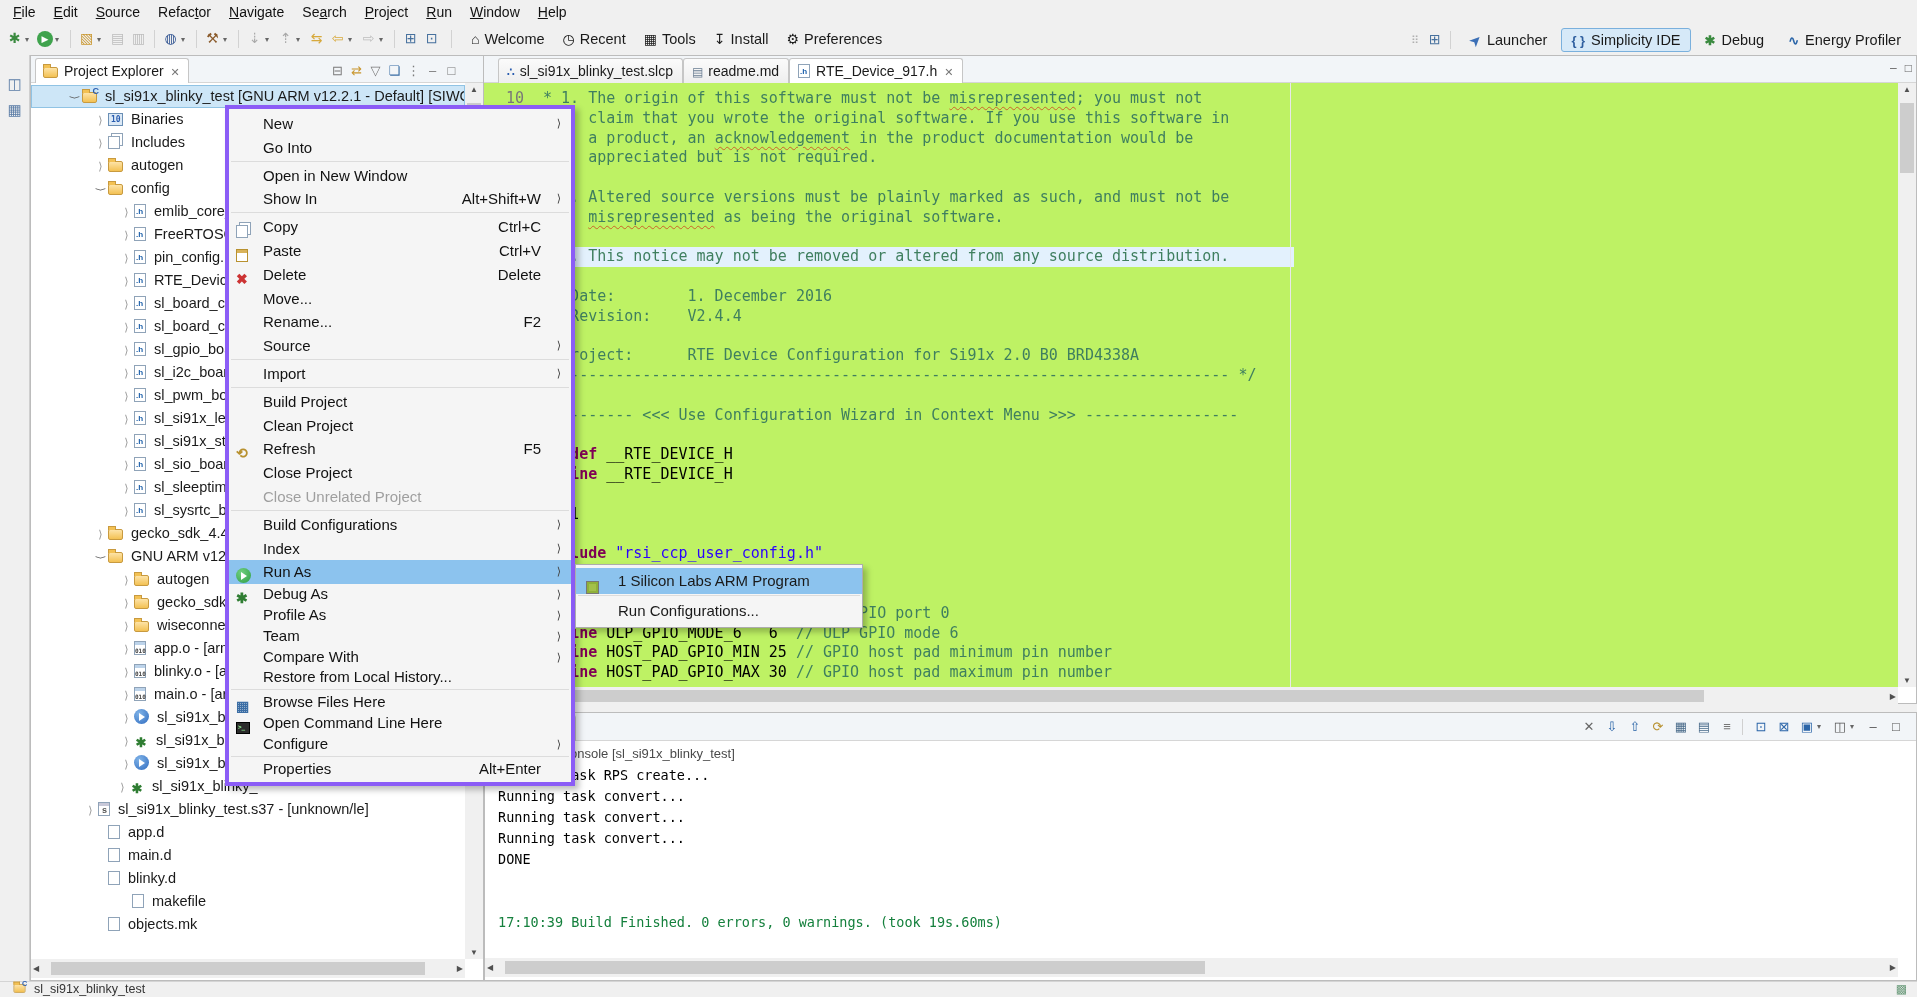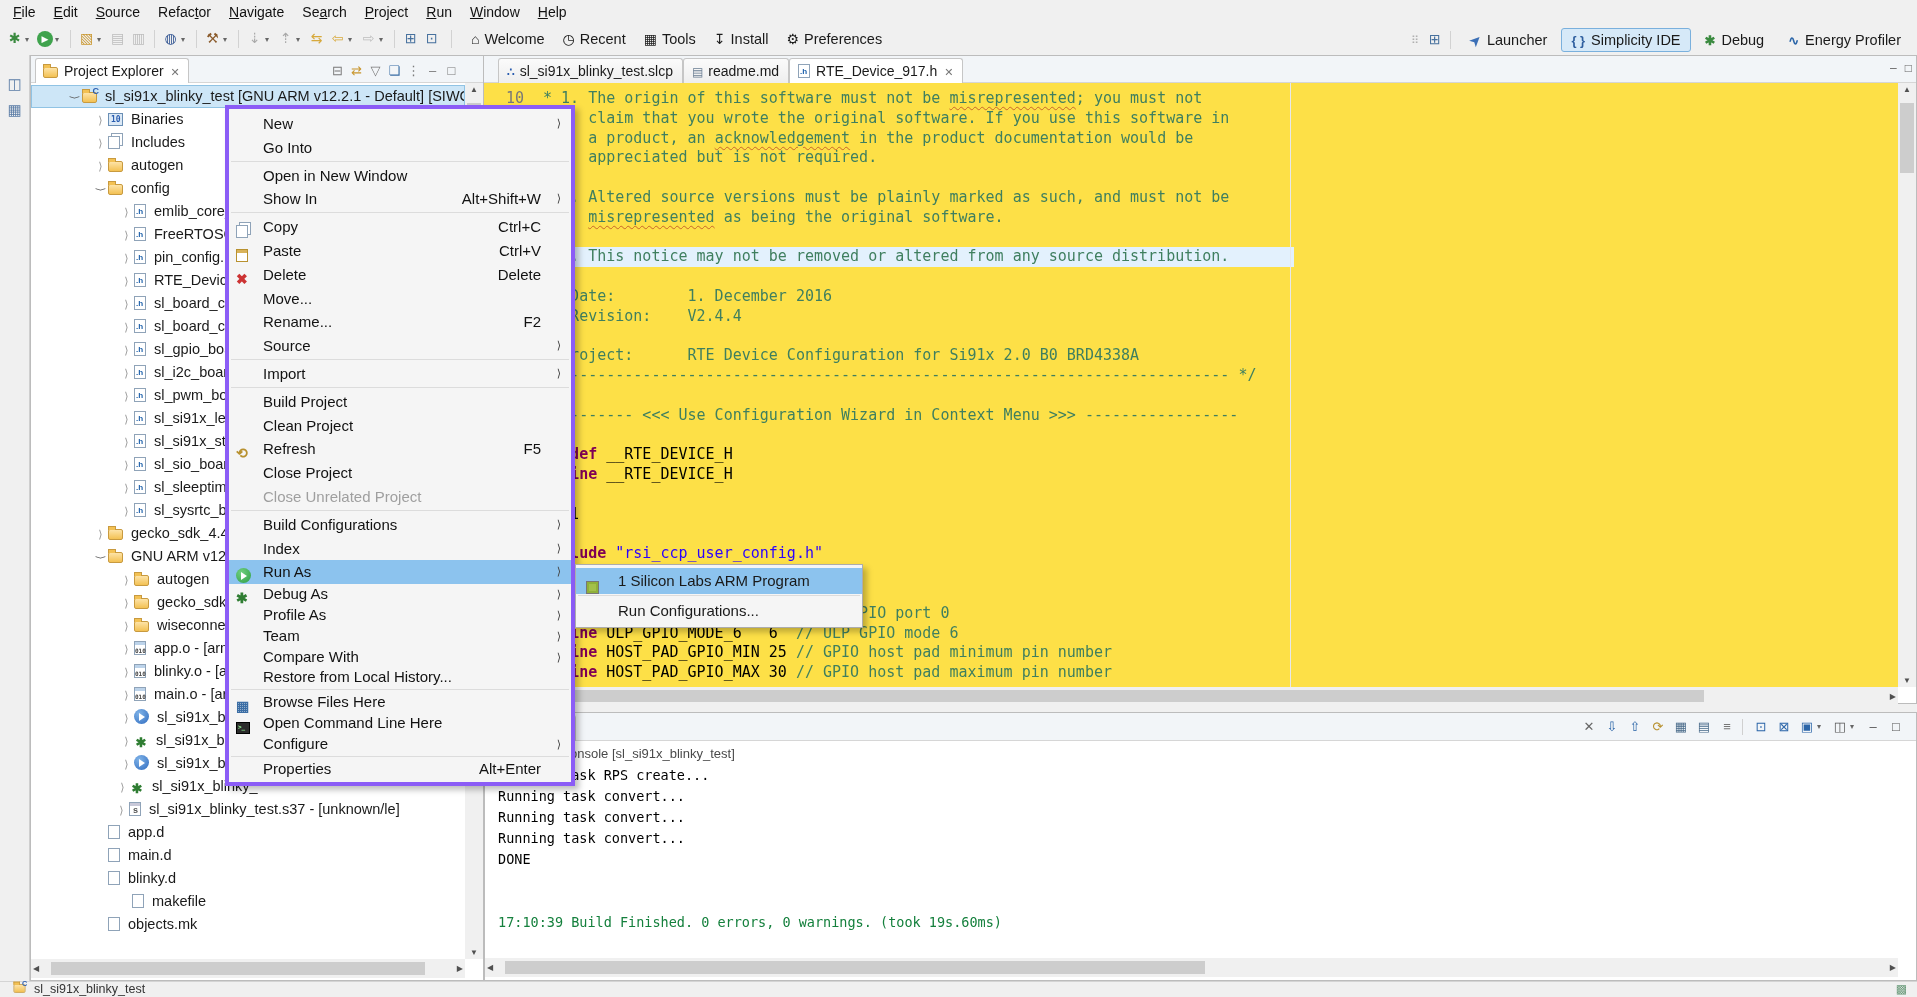--- a/index.html
+++ b/index.html
@@ -52,21 +52,21 @@
   .sbar { position:absolute; font-size:8px; color:#505050; text-align:center; }
   .sbthumb { position:absolute; background:#cdcdcd; }
 
   
   #editor { left:484px; top:55px; width:1433px; height:649px; border-left:none; }
   .edtab { display:inline-block; height:25px; margin-top:2px; background:linear-gradient(#fbfbfb,#eeeeee); border:1px solid #c6c6c6; border-bottom:none; border-radius:3px 3px 0 0; font-size:14px; padding:4px 9px 0 8px; white-space:nowrap; vertical-align:top; }
   .edtab.active { background:#ffffff; }
   #edtabs { position:absolute; left:14px; top:0; white-space:nowrap; }
   #ed-minmax { position:absolute; right:4px; top:5px; color:#666; font-size:12px; }
   #ed-minmax span { margin-left:8px; }
-  #edbody { position:absolute; left:0; top:27px; right:0; height:604px; background:#fde047; overflow:hidden; }
+  #edbody { position:absolute; left:0; top:27px; right:0; height:604px; background:#bef264; overflow:hidden; }
   .cl { position:absolute; left:0; height:19.8px; line-height:19.8px; font-family:"DejaVu Sans Mono",monospace; font-size:15px; white-space:pre; }
   .ln { position:absolute; left:6px; width:34px; text-align:right; color:#787878; }
   .ct { position:absolute; left:50px; }
   .c { color:#3f7f5f; }
   .cw { color:#3f7f5f; text-decoration:underline; text-decoration-style:wavy; text-decoration-color:#c9652a; text-decoration-thickness:1px; text-underline-offset:3px; }
   .k { color:#7f0055; font-weight:bold; }
   .s { color:#2a00ff; }
   .p { color:#000000; }
   #hlline { position:absolute; left:46px; width:764px; background:#e3f1fd; }
   #marginline { position:absolute; left:806px; top:0; bottom:0; width:1px; background:#e8e8e8; }
@@ -182,21 +182,21 @@
       <div class="trow" style="padding-left: 88px;"><span class="exp"><span class="gl">⟩</span></span><span class="ic ic-folder"></span><span class="tlabel">autogen</span></div>
       <div class="trow" style="padding-left: 88px;"><span class="exp"><span class="gl">⟩</span></span><span class="ic ic-folder"></span><span class="tlabel">gecko_sdk_4.4.2</span></div>
       <div class="trow" style="padding-left: 88px;"><span class="exp"><span class="gl">⟩</span></span><span class="ic ic-folder"></span><span class="tlabel">wiseconnect3_sdk_3.1.4</span></div>
       <div class="trow" style="padding-left: 88px;"><span class="exp"><span class="gl">⟩</span></span><span class="ic ic-page ic-o"></span><span class="tlabel">app.o - [arm/le]</span></div>
       <div class="trow" style="padding-left: 88px;"><span class="exp"><span class="gl">⟩</span></span><span class="ic ic-page ic-o"></span><span class="tlabel">blinky.o - [arm/le]</span></div>
       <div class="trow" style="padding-left: 88px;"><span class="exp"><span class="gl">⟩</span></span><span class="ic ic-page ic-o"></span><span class="tlabel">main.o - [arm/le]</span></div>
       <div class="trow" style="padding-left: 88px;"><span class="exp"><span class="gl">⟩</span></span><span class="ic ic-run"></span><span class="tlabel">sl_si91x_blinky_</span></div>
       <div class="trow" style="padding-left: 88px;"><span class="exp"><span class="gl">⟩</span></span><span class="ic ic-bug">✱</span><span class="tlabel">sl_si91x_blinky_</span></div>
       <div class="trow" style="padding-left: 88px;"><span class="exp"><span class="gl">⟩</span></span><span class="ic ic-run"></span><span class="tlabel">sl_si91x_blinky_</span></div>
       <div class="trow" style="padding-left: 84px;"><span class="exp"><span class="gl">⟩</span></span><span class="ic ic-bug">✱</span><span class="tlabel">sl_si91x_blinky_</span></div>
-      <div class="trow" style="padding-left: 83px;"><span class="exp"><span class="gl">⟩</span></span><span class="ic ic-page ic-s37"></span><span class="tlabel">sl_si91x_blinky_test.s37 - [unknown/le]</span></div>
+      <div class="trow" style="padding-left: 52px;"><span class="exp"><span class="gl">⟩</span></span><span class="ic ic-page ic-s37"></span><span class="tlabel">sl_si91x_blinky_test.s37 - [unknown/le]</span></div>
       <div class="trow" style="padding-left: 62px;"><span class="exp"></span><span class="ic ic-page"></span><span class="tlabel">app.d</span></div>
       <div class="trow" style="padding-left: 62px;"><span class="exp"></span><span class="ic ic-page"></span><span class="tlabel">main.d</span></div>
       <div class="trow" style="padding-left: 62px;"><span class="exp"></span><span class="ic ic-page"></span><span class="tlabel">blinky.d</span></div>
       <div class="trow" style="padding-left: 86px;"><span class="exp"></span><span class="ic ic-page"></span><span class="tlabel">makefile</span></div>
       <div class="trow" style="padding-left: 62px;"><span class="exp"></span><span class="ic ic-page"></span><span class="tlabel">objects.mk</span></div>
     </div>
 
   <div class="sb" style="right:0;top:27px;width:18px;height:876px">
     <div class="sbar" style="top:2px;left:0;width:18px">▲</div>
     <div class="sbthumb" style="left:2px;top:20px;width:14px;height:680px"></div>

